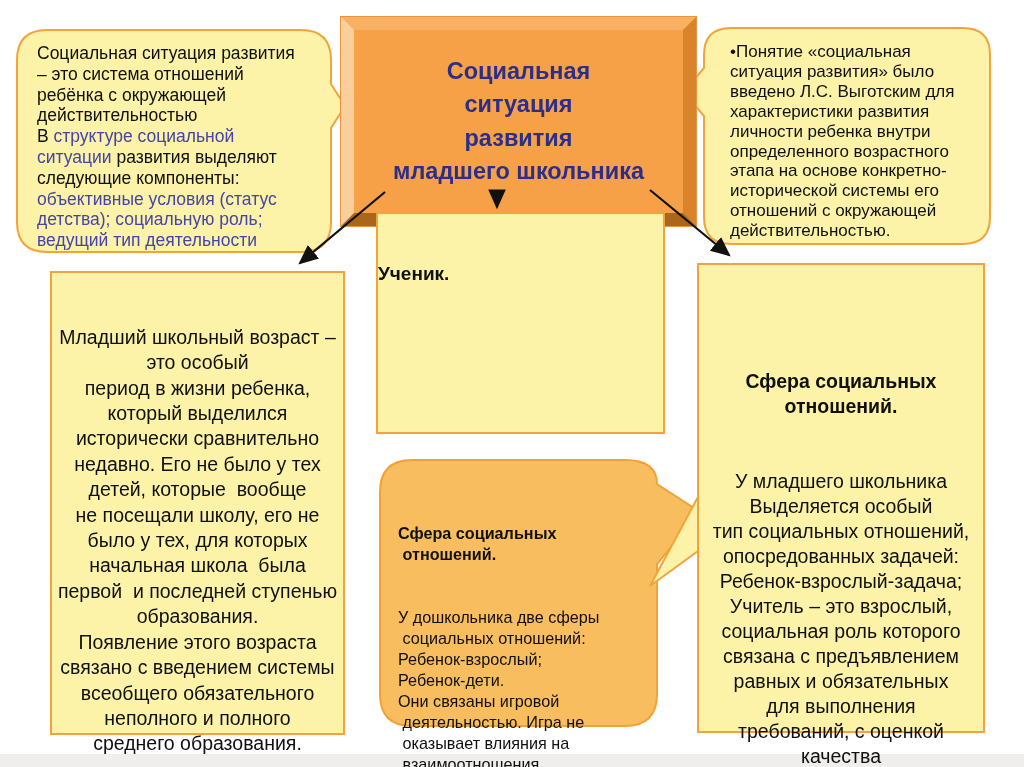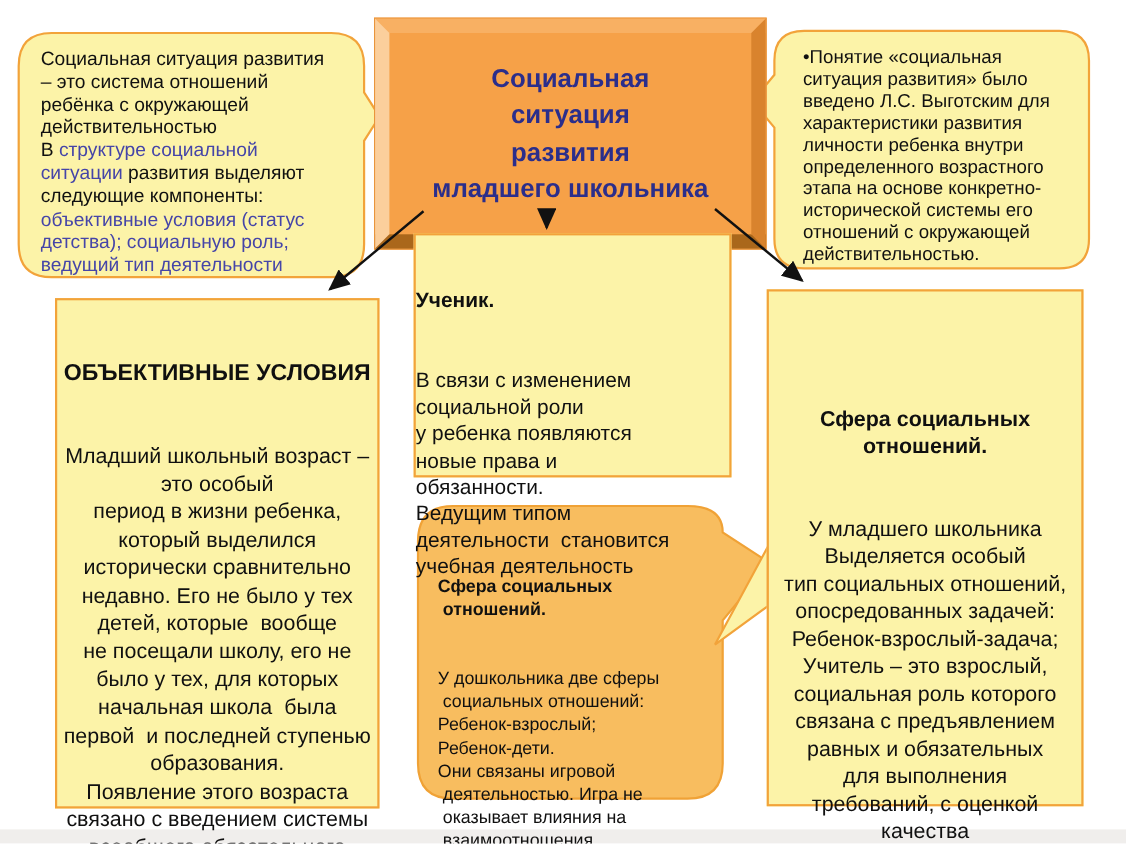--- a/index.html
+++ b/index.html
@@ -105,21 +105,20 @@
 ребёнка с окружающей
 действительностью
 В </span><span class="blue">структуре социальной
 ситуации </span><span>развития выделяют
 следующие компоненты:
 </span><span class="blue">объективные условия (статус
 детства); социальную роль;
 ведущий тип деятельности</span></div>
 
   <div class="txt obj-text">
-    <div class="obj-title">ОБЪЕКТИВНЫЕ УСЛОВИЯ</div>
     <div>Младший школьный возраст –
 это особый
 период в жизни ребенка,
 который выделился
 исторически сравнительно
 недавно. Его не было у тех
 детей, которые  вообще
 не посещали школу, его не
 было у тех, для которых
 начальная школа  была
@@ -127,28 +126,20 @@
 образования.
 Появление этого возраста
 связано с введением системы
 всеобщего обязательного
 неполного и полного
 среднего образования.</div>
   </div>
 
   <div class="txt pupil-text">
     <div class="pupil-title">Ученик.</div>
-    <div>В связи с изменением
-социальной роли
-у ребенка появляются
-новые права и
-обязанности.
-Ведущим типом
-деятельности  становится
-учебная деятельность</div>
   </div>
 
   <div class="txt pre-text">
     <div class="pre-title">Сфера социальных
  отношений.</div>
     <div>У дошкольника две сферы
  социальных отношений:
 Ребенок-взрослый;
 Ребенок-дети.
 Они связаны игровой

